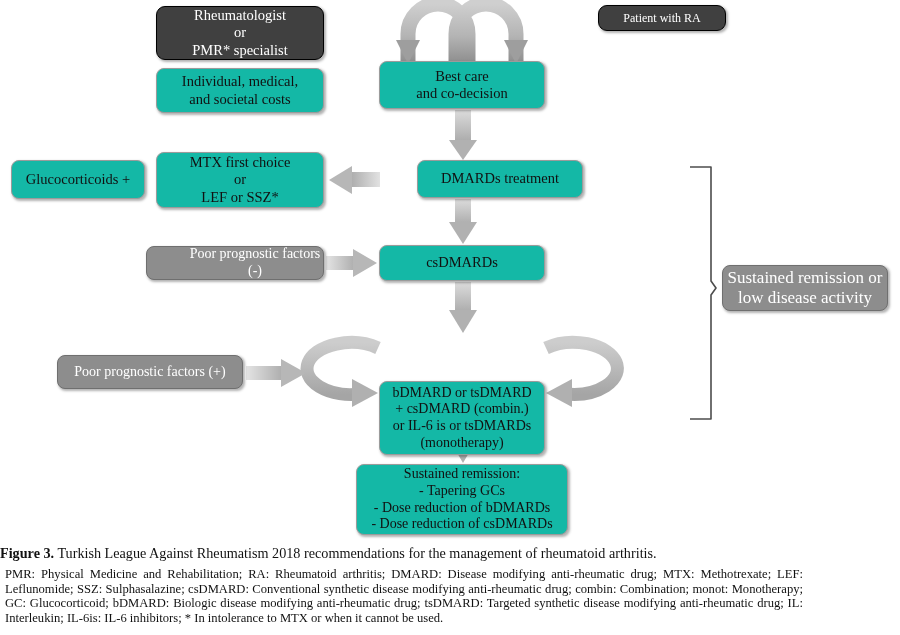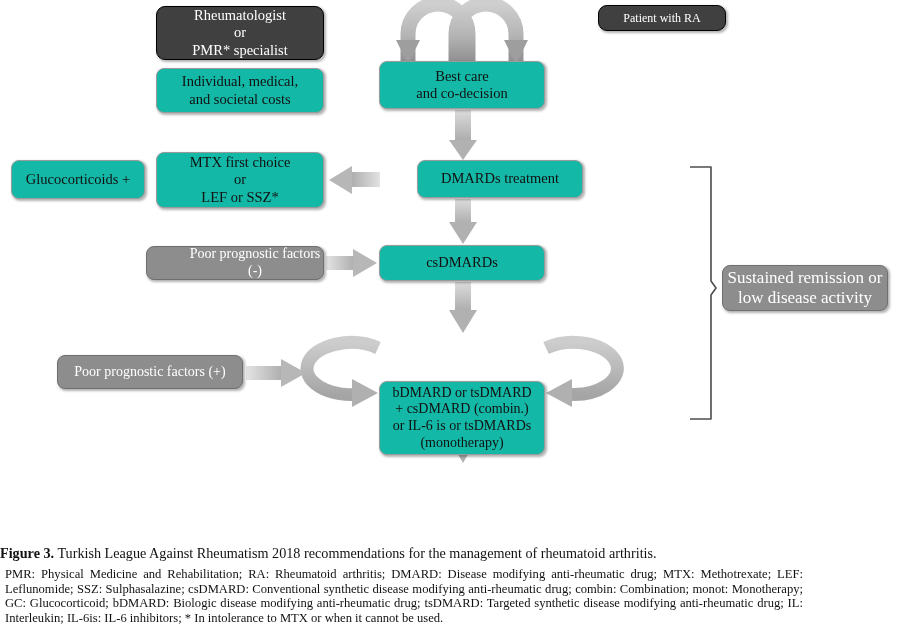--- a/index.html
+++ b/index.html
@@ -163,19 +163,23 @@
   <div class="node light" id="n-dmards">DMARDs treatment</div>
   <div class="node gray" id="n-poorneg">Poor prognostic factors (-)</div>
   <div class="node light" id="n-csdmards">csDMARDs</div>
   <div class="node gray" id="n-sustrem">Sustained remission or
 low disease activity</div>
   <div class="node gray" id="n-poorpos">Poor prognostic factors (+)</div>
   <div class="node light" id="n-bdmard">bDMARD or tsDMARD
 +  csDMARD (combin.)
 or IL-6 is or tsDMARDs
 (monotherapy)</div>
+  <div class="node light" id="n-final">Sustained remission:
+- Tapering GCs
+- Dose reduction of bDMARDs
+- Dose reduction of csDMARDs</div>
 
 </div>
 
 <div id="caption">
   <p id="cap-title"><b>Figure 3.</b> <span>Turkish League Against Rheumatism 2018 recommendations for the management of rheumatoid arthritis.</span></p>
   <p id="cap-abbr">PMR: Physical Medicine and Rehabilitation; RA: Rheumatoid arthritis; DMARD: Disease modifying anti-rheumatic drug; MTX: Methotrexate; LEF: Leflunomide; SSZ: Sulphasalazine; csDMARD: Conventional synthetic disease modifying anti-rheumatic drug; combin: Combination; monot: Monotherapy; GC: Glucocorticoid; bDMARD: Biologic disease modifying anti-rheumatic drug; tsDMARD: Targeted synthetic disease modifying anti-rheumatic drug; IL: Interleukin; IL-6is: IL-6 inhibitors; * In intolerance to MTX or when it cannot be used.</p>
 </div>
 
 </body></html>

